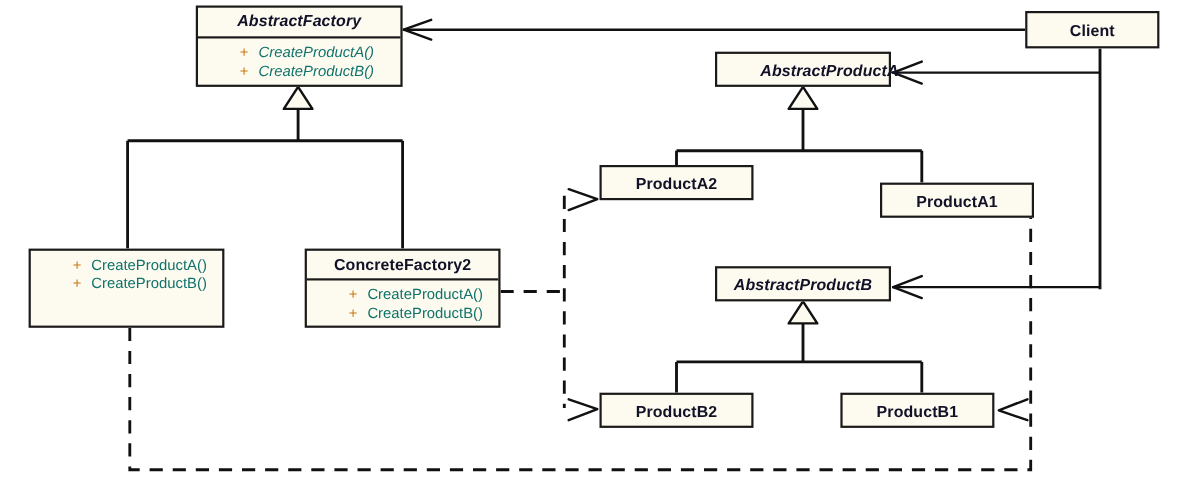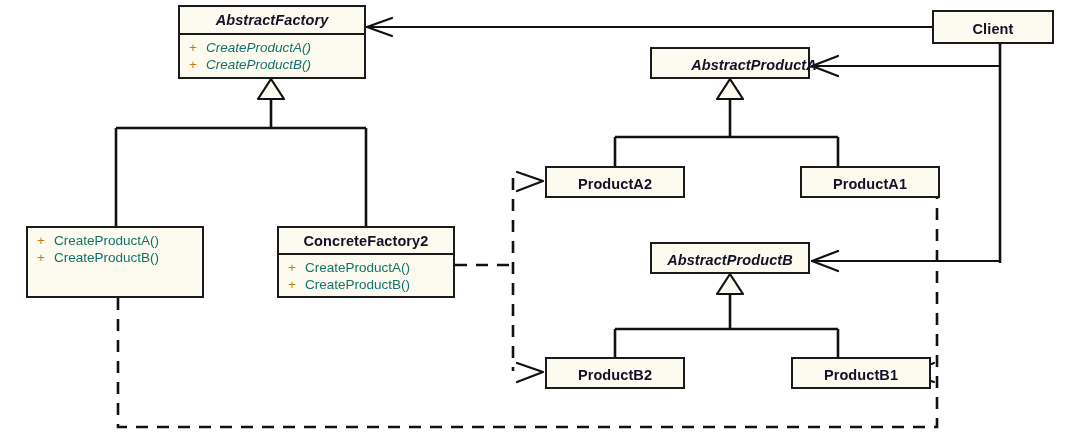--- a/index.html
+++ b/index.html
@@ -56,20 +56,21 @@
     box-sizing: border-box;
     padding: 4px 0 5px 0;
   }
   .uml-member {
     display: block;
     white-space: nowrap;
     font-size: 13.5px;
     line-height: 17px;
     height: 17px;
     color: #10736b;
+    padding-left: 29px;
   }
   .uml-member.italic {
     font-style: italic;
   }
   .uml-member .vis {
     display: inline-block;
     width: 26px;
     text-align: center;
     color: #c87a12;
     font-style: normal;
@@ -170,33 +171,33 @@
       <div class="uml-class compartmented" style="left: 277px; top: 226px; width: 178px; height: 72px;">
         <div class="uml-title" style="height: 27px;">ConcreteFactory2</div>
         <div class="uml-members">
           <div class="uml-member"><span class="vis">+</span><span class="mname">CreateProductA()</span></div>
           <div class="uml-member"><span class="vis">+</span><span class="mname">CreateProductB()</span></div>
         </div>
       </div>
       <div class="uml-class" style="left: 650px; top: 47px; width: 160px; height: 32px;">
         <div class="uml-title italic" style="height: 32px; padding-left: 48px;">AbstractProductA</div>
       </div>
-      <div class="uml-class" style="left: 545px; top: 166px; width: 140px; height: 32px;">
+      <div class="uml-class" style="left: 545px; top: 150px; width: 140px; height: 32px;">
         <div class="uml-title" style="height: 32px;">ProductA2</div>
       </div>
       <div class="uml-class" style="left: 800px; top: 166px; width: 140px; height: 32px;">
         <div class="uml-title" style="height: 32px;">ProductA1</div>
       </div>
       <div class="uml-class" style="left: 650px; top: 242px; width: 160px; height: 32px;">
         <div class="uml-title italic" style="height: 32px;">AbstractProductB</div>
       </div>
       <div class="uml-class" style="left: 545px; top: 357px; width: 140px; height: 32px;">
         <div class="uml-title" style="height: 32px;">ProductB2</div>
       </div>
-      <div class="uml-class" style="left: 791px; top: 357px; width: 140px; height: 32px;">
+      <div class="uml-class" style="left: 764px; top: 357px; width: 140px; height: 32px;">
         <div class="uml-title" style="height: 32px;">ProductB1</div>
       </div>
       <div class="uml-class" style="left: 932px; top: 10px; width: 122px; height: 34px;">
         <div class="uml-title" style="height: 34px;">Client</div>
       </div>
     </div>
 
 </div>
 
 </body></html>

